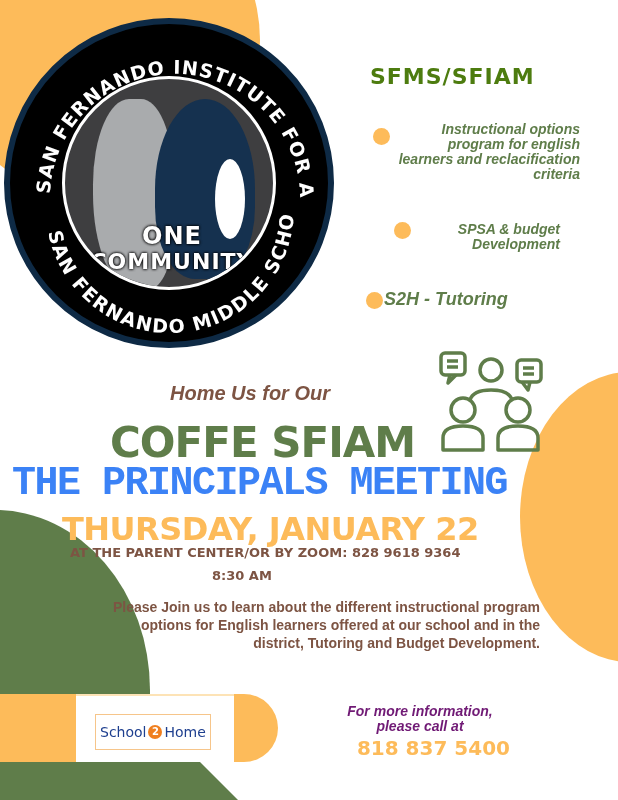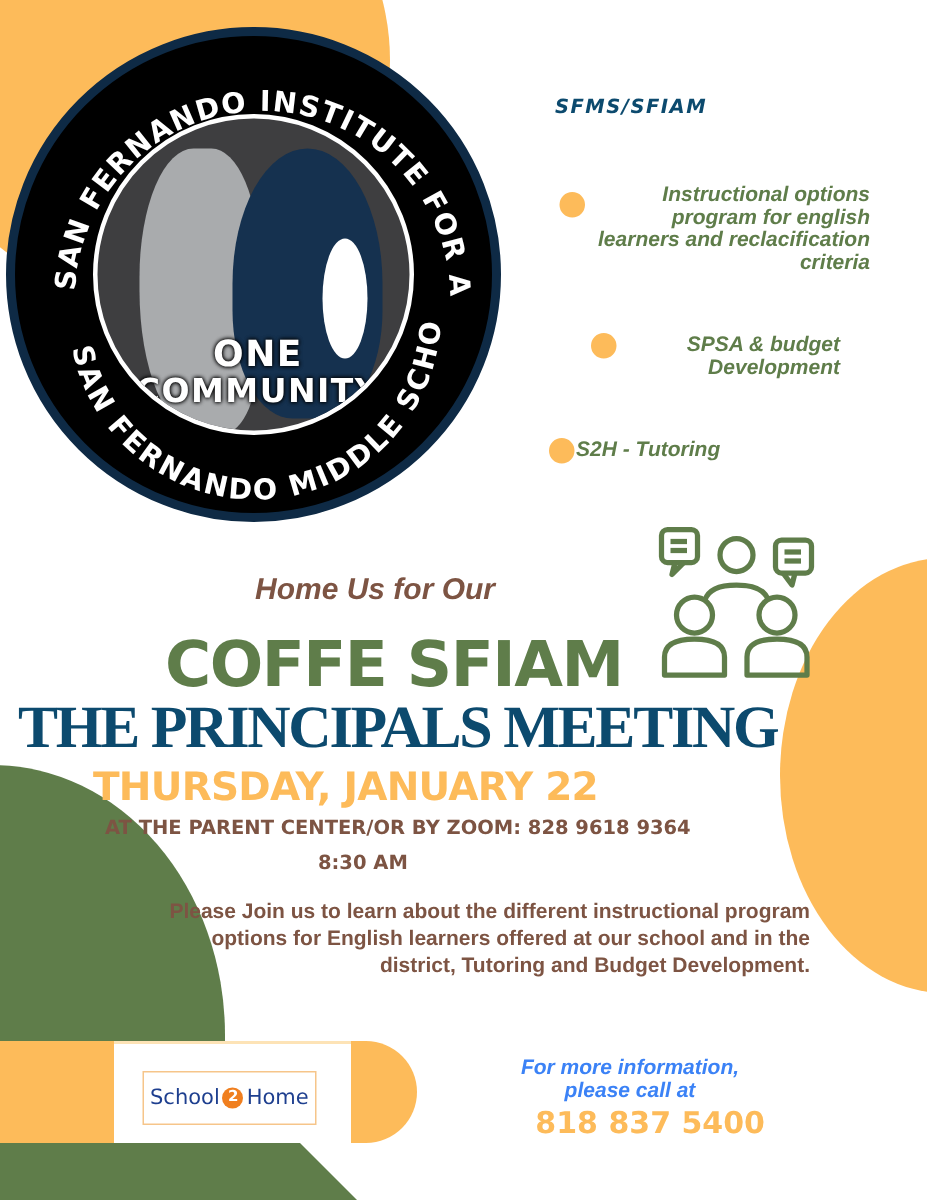--- a/index.html
+++ b/index.html
@@ -20,32 +20,32 @@
   .logo { left: 4px; top: 18px; width: 330px; height: 330px; border-radius: 50%; background: #000; border: 6px solid #0e2a45; }
   .logo-inner { position: absolute; left: 52px; top: 52px; width: 214px; height: 214px; border-radius: 50%; background: #3e3e40; border: 3px solid #ffffff; overflow: hidden; }
   .logo-ring-text { position: absolute; left: 0; top: 0; width: 318px; height: 318px; }
   .jaguar { position: absolute; left: 28px; top: 20px; width: 80px; height: 190px; background: #a9abad; border-radius: 45% 40% 30% 50%; }
   .hawk { position: absolute; left: 90px; top: 20px; width: 100px; height: 180px; background: #15314f; border-radius: 50% 50% 40% 40%; }
   .hawk-chest { position: absolute; left: 150px; top: 80px; width: 30px; height: 80px; background: #ffffff; border-radius: 50%; }
   .logo-motto { position: absolute; left: 0; width: 214px; text-align: center; color: #fff; font-weight: bold; font-family: "DejaVu Sans", sans-serif; letter-spacing: 1px; text-shadow: 0 0 3px #000, 0 0 3px #000; }
   .motto1 { top: 143px; font-size: 24px; }
   .motto2 { top: 170px; font-size: 22px; }
 
-  .org { left: 370px; top: 64px; color: #0c4a6e; font-size: 13px; font-weight: 900; letter-spacing: 1px; font-family: "DejaVu Sans", sans-serif; font-style: italic; }
+  .org { left: 370px; top: 64px; color: #4d7c0f; font-size: 22px; font-weight: 900; letter-spacing: 1px; font-family: "DejaVu Sans", sans-serif; }
   .bullet { width: 17px; height: 17px; border-radius: 50%; background: #fdbb5a; }
   .item-text { color: #5f7d4a; font-weight: bold; font-style: italic; text-align: right; font-size: 14px; line-height: 15px; }
 
   .join { left: 0; width: 500px; top: 382px; text-align: center; color: #7d5443; font-size: 20px; font-style: italic; font-weight: bold; font-family: "Liberation Sans Narrow","Liberation Sans", sans-serif; }
   .title1 { left: 110px; top: 418px; color: #5f7d4a; font-size: 42px; font-weight: 900; font-family: "DejaVu Sans", sans-serif; letter-spacing: -1px; }
-  .title2 { left: 12px; top: 461px; color: #0c4a6e; font-size: 40px; font-weight: 900; font-family: Liberation Serif, serif; letter-spacing: -1.5px; white-space: nowrap; }
-  .date { left: 62px; top: 510px; color: #fdbb5a; font-size: 26px; font-weight: 900; font-family: "DejaVu Sans", sans-serif; letter-spacing: -0.5px; text-align: right; }
+  .title2 { left: 12px; top: 461px; color: #3b82f6; font-size: 40px; font-weight: 900; font-family: Liberation Mono, monospace; letter-spacing: -1.5px; white-space: nowrap; }
+  .date { left: 62px; top: 510px; color: #fdbb5a; font-size: 32px; font-weight: 900; font-family: "DejaVu Sans", sans-serif; letter-spacing: -0.5px; text-align: right; }
   .location { left: 70px; top: 545px; color: #7d5443; font-size: 13px; font-weight: 900; font-family: "DejaVu Sans", sans-serif; white-space: nowrap; text-align: center; }
   .time { left: 212px; top: 568px; color: #7d5443; font-size: 13px; font-weight: 900; font-family: "DejaVu Sans", sans-serif; }
   .desc { left: 110px; width: 430px; top: 598px; text-align: right; color: #7d5443; font-size: 14px; font-weight: bold; line-height: 18px; }
-  .more { left: 330px; width: 180px; top: 704px; text-align: center; color: #3b82f6; font-size: 14px; font-style: italic; font-weight: bold; line-height: 15px; }
+  .more { left: 330px; width: 180px; top: 704px; text-align: center; color: #701a75; font-size: 14px; font-style: italic; font-weight: bold; line-height: 15px; }
   .phone { left: 330px; width: 180px; top: 736px; text-align: right; color: #fdbb5a; font-size: 20px; font-weight: 900; font-family: "DejaVu Sans", sans-serif; }
 
   .s2h { left: 95px; top: 714px; height: 36px; padding: 14px 4px; border: 1px solid #f6c58a; display: flex; align-items: center; font-size: 14px; color: #1e3f8f; font-family: "DejaVu Sans", sans-serif; }
   .s2h .two { display: inline-block; width: 14px; height: 14px; border-radius: 50%; background: #f07f1f; color: #fff; font-size: 10px; font-weight: bold; text-align: center; line-height: 14px; margin: 0 2px; }
 </style>
 </head>
 <body>
 
 <div class="abs shape-top-orange"></div>
 <div class="abs shape-right-orange"></div>
@@ -79,21 +79,21 @@
 
 <div class="abs org">SFMS/SFIAM</div>
 
 <div class="abs bullet" style="left:373px;top:128px;"></div>
 <div class="abs item-text" style="left:390px;top:122px;width:190px;">Instructional options program for english learners and reclacification criteria</div>
 
 <div class="abs bullet" style="left:394px;top:222px;"></div>
 <div class="abs item-text" style="left:420px;top:222px;width:140px;">SPSA &amp; budget Development</div>
 
 <div class="abs bullet" style="left:366px;top:292px;"></div>
-<div class="abs item-text" style="left:384px;top:292px;font-size:14px;text-align:right;">S2H - Tutoring</div>
+<div class="abs item-text" style="left:384px;top:292px;font-size:18px;text-align:right;">S2H - Tutoring</div>
 
 <svg class="abs" style="left:438px;top:350px;" width="110" height="104" viewBox="0 0 110 104" fill="none" stroke="#5f7d4a" stroke-width="3.5" stroke-linejoin="round">
   <rect x="3" y="3" width="24" height="22" rx="4"></rect>
   <path d="M12 25 L10 33 L18 25"></path>
   <line x1="9" y1="11" x2="20" y2="11"></line>
     <line x1="9" y1="17" x2="20" y2="17"></line>
   <circle cx="53" cy="20" r="11"></circle>
   <rect x="79" y="10" width="24" height="22" rx="4"></rect>
   <path d="M92 32 L90 40 L84 32"></path>
   <line x1="85" y1="18" x2="96" y2="18"></line>

